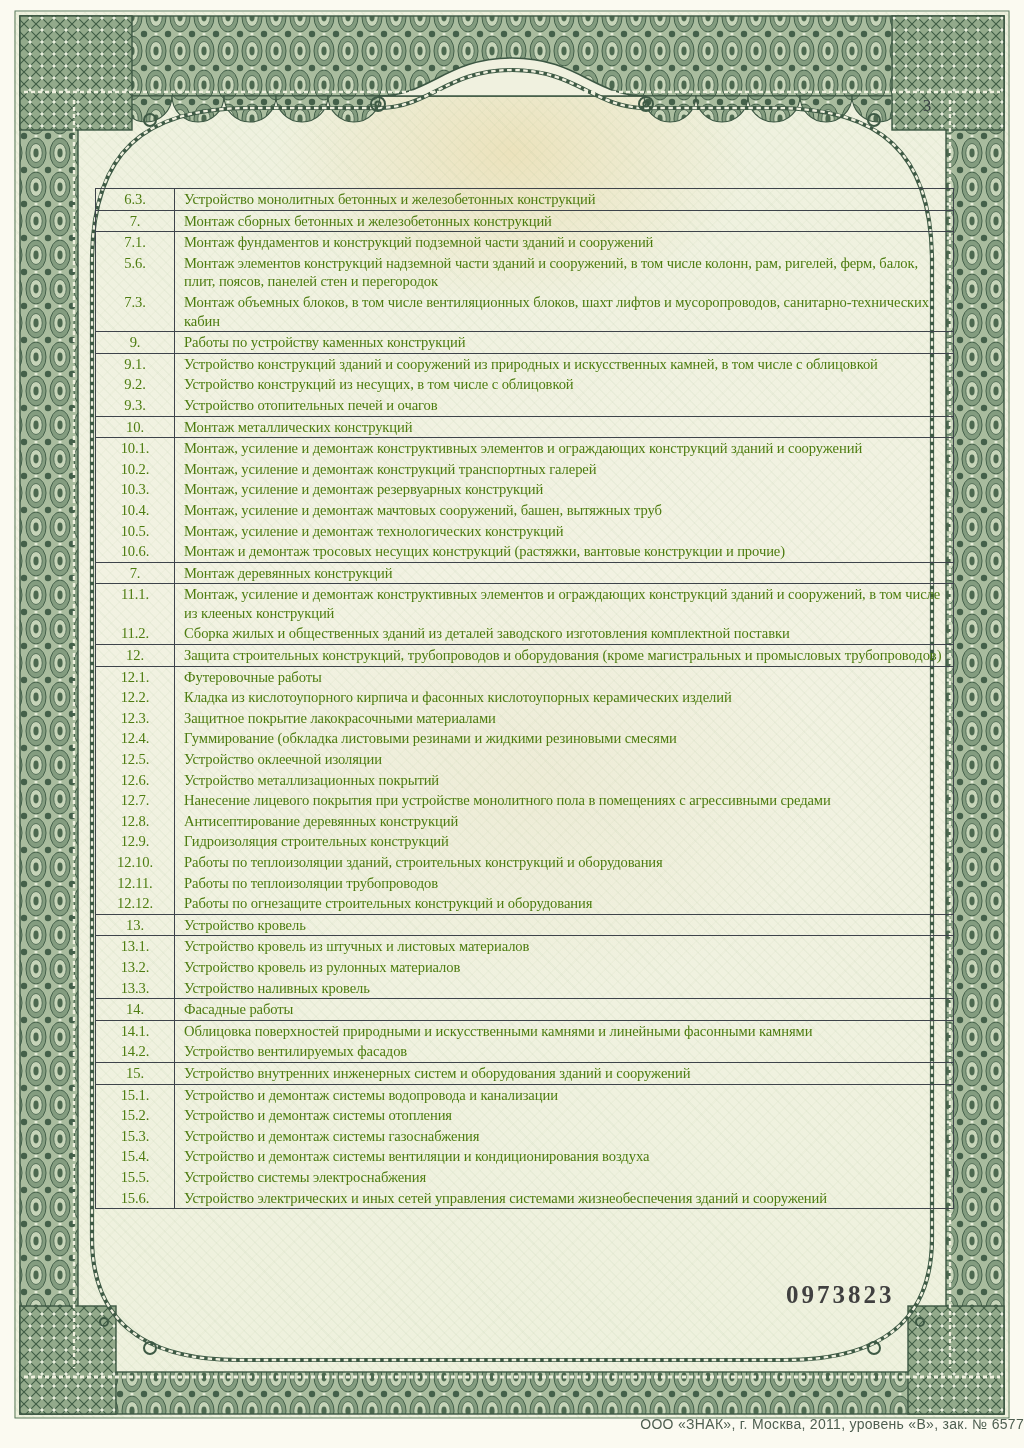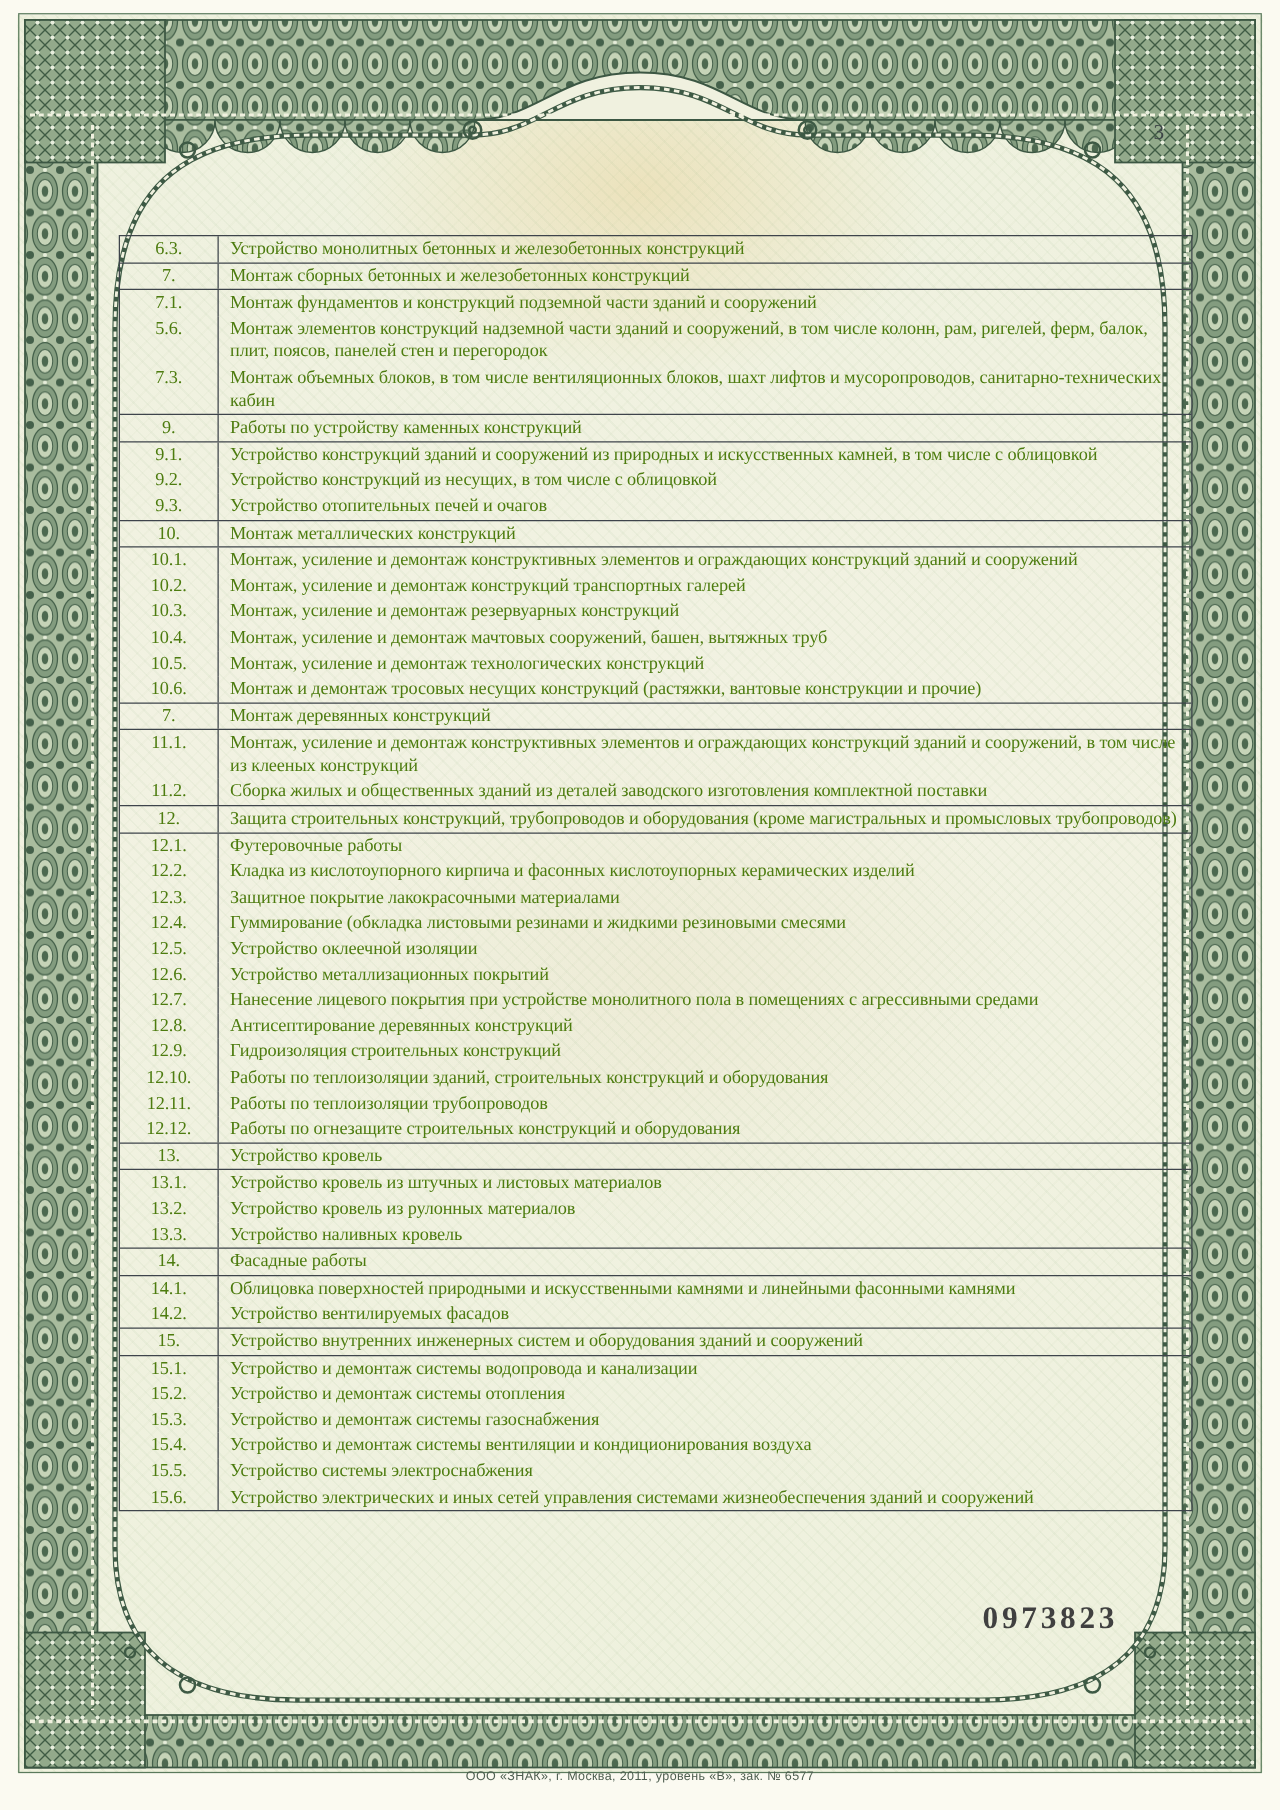--- a/index.html
+++ b/index.html
@@ -53,23 +53,23 @@
     position:absolute;left:786px;top:1281px;
     font-size:25px;font-weight:bold;letter-spacing:3px;color:#404040;
   }
   .copy-watermark{
     position:absolute;left:0;right:0;top:1316px;text-align:center;
     font-family:"DejaVu Sans","Liberation Sans",sans-serif;
     font-size:38px;font-weight:bold;letter-spacing:20px;text-indent:20px;
     color:#dccd9f;opacity:.7;text-shadow:0 0 2px rgba(205,185,135,.6);
   }
   .printer-imprint{
-    position:absolute;left:0;right:0;top:1416px;text-align:center;
+    position:absolute;left:0;right:0;top:1416px;text-align:right;
     font-family:"Liberation Sans","DejaVu Sans",sans-serif;
-    font-size:10px;letter-spacing:.3px;color:#4e5e50;
+    font-size:14px;letter-spacing:.3px;color:#4e5e50;
   }
 </style>
 </head>
 <body>
 
 <div class="page">
   <div class="paper-inner"></div>
 
   <svg class="frame" width="1024" height="1448" viewBox="0 0 1024 1448">
     <defs>

